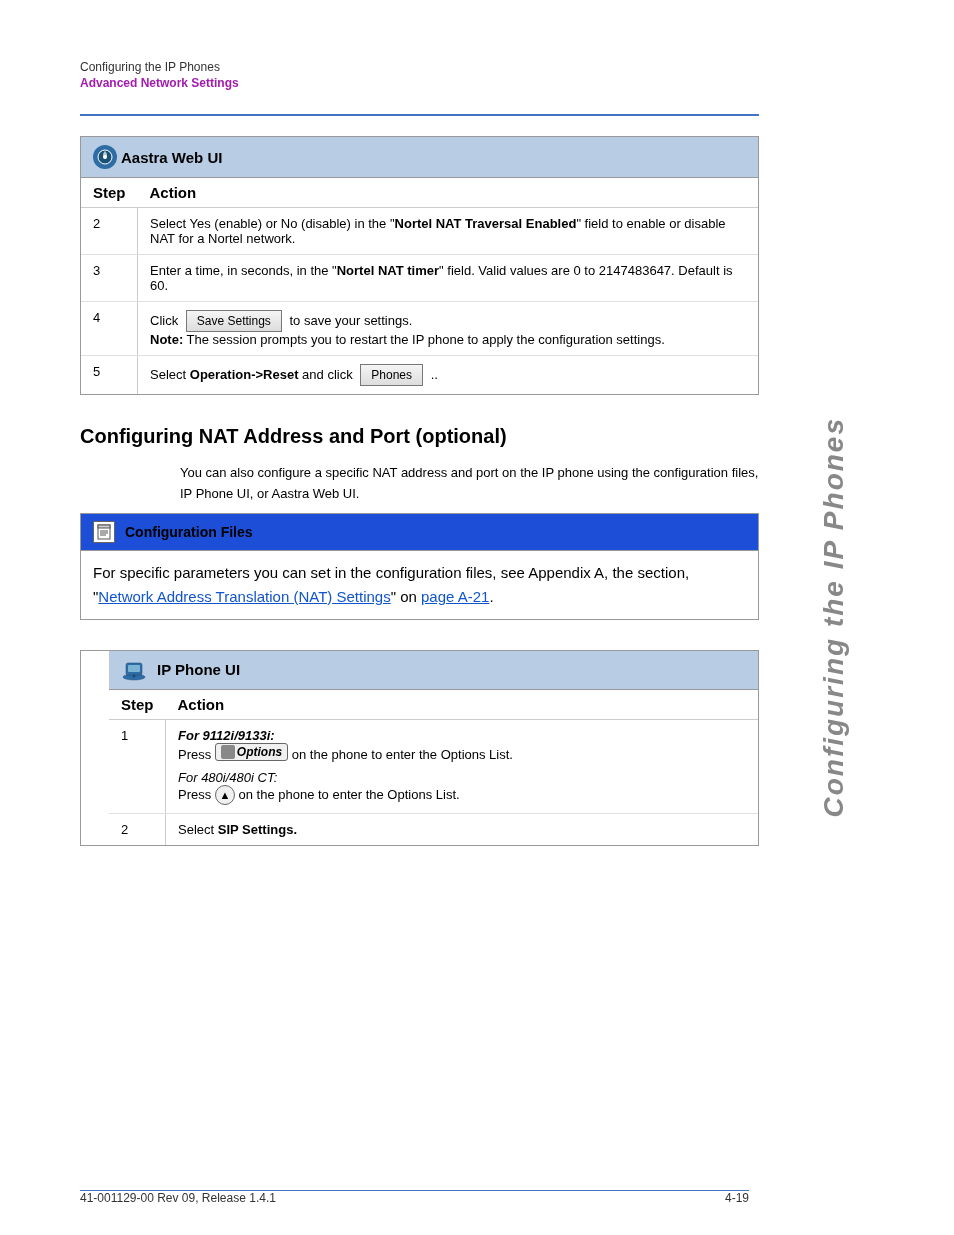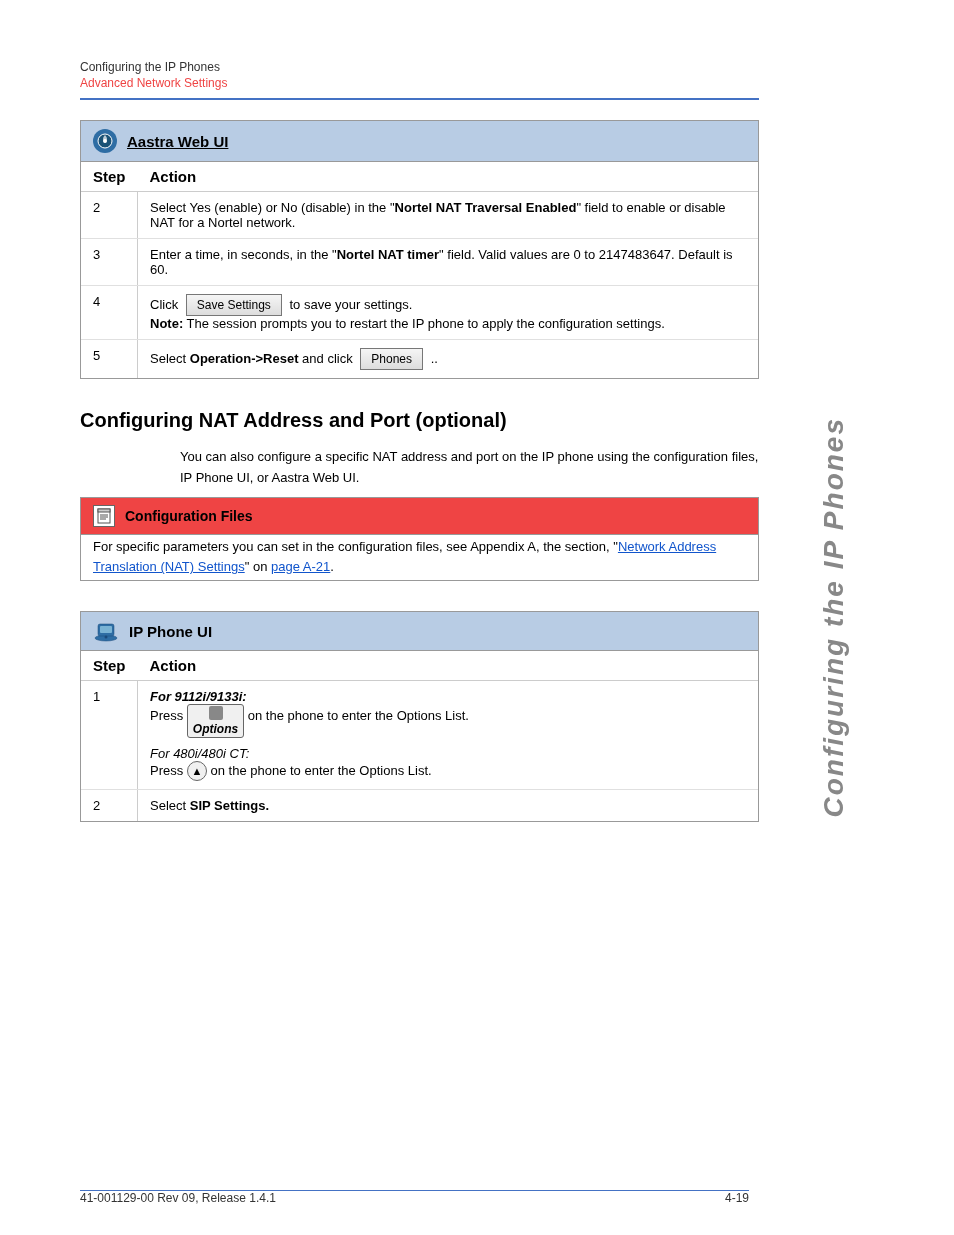--- a/index.html
+++ b/index.html
@@ -31,44 +31,44 @@
     }
 
     .header-line1 {
       font-size: 12px;
       color: #333;
       margin-bottom: 2px;
     }
 
     .header-line2 {
       font-size: 12px;
-      color: #ef4444;
-      margin-bottom: 8px;
+      color: #a21caf;
+      margin-bottom: 24px;
+      font-weight: bold;
     }
 
     .header-divider {
       border: none;
       border-top: 2px solid #4472c4;
       margin-bottom: 20px;
     }
 
     
     .section-box {
       border: 1px solid #999;
       margin-bottom: 30px;
     }
 
     .section-header-blue {
       background: #b8cce4;
       padding: 8px 12px;
       display: flex;
       align-items: center;
-      gap: 10px;
+      gap: 4px;
       border-bottom: 1px solid #999;
-      text-decoration: underline;
     }
 
     .section-header-blue .icon-circle {
       width: 24px;
       height: 24px;
       background: #2e6da4;
       border-radius: 50%;
       display: flex;
       align-items: center;
       justify-content: center;
@@ -152,21 +152,21 @@
       line-height: 1.6;
     }
 
     
     .config-box {
       border: 1px solid #999;
       margin-bottom: 30px;
     }
 
     .config-header {
-      background: #ef4444;
+      background: #1d4ed8;
       padding: 7px 12px;
       display: flex;
       align-items: center;
       gap: 10px;
       border-bottom: 1px solid #999;
     }
 
     .config-header-icon {
       width: 22px;
       height: 22px;
@@ -177,22 +177,22 @@
       justify-content: center;
       font-size: 12px;
     }
 
     .config-header-title {
       font-size: 14px;
       font-weight: bold;
     }
 
     .config-body {
-      padding: 2px 12px;
-      font-size: 13px;
+      padding: 10px 12px;
+      font-size: 15px;
       line-height: 1.6;
     }
 
     .link-text {
       color: #1155cc;
       text-decoration: underline;
     }
 
     
     .ipphone-header {
@@ -218,21 +218,20 @@
 
     .options-btn {
       display: inline-flex;
       align-items: center;
       gap: 2px;
       border: 1px solid #666;
       border-radius: 3px;
       padding: 1px 5px;
       font-size: 12px;
       background: #f0f0f0;
-      flex-direction: column;
     }
 
     .options-btn .btn-icon {
       width: 14px;
       height: 14px;
       background: #888;
       border-radius: 2px;
       display: inline-block;
     }
 
@@ -370,21 +369,21 @@
             <line x1="4" y1="11" x2="10" y2="11" stroke="#555" stroke-width="1"></line>
           </svg>
         </div>
         <span class="config-header-title">Configuration Files</span>
       </div>
       <div class="config-body">
         <span>For specific parameters you can set in the configuration files, see Appendix A, the section, "</span><a class="link-text"><span>Network Address Translation (NAT) Settings</span></a><span>" on </span><a class="link-text"><span>page A-21</span></a><span>.</span>
       </div>
     </div>
 
-    <div class="section-box" style="">
+    <div class="section-box" style="padding-left:28px;">
       <div class="ipphone-header">
         <div class="ipphone-icon">
           <svg width="26" height="22" viewBox="0 0 26 22">
             <ellipse cx="13" cy="18" rx="11" ry="3" fill="#2e6da4" stroke="#1a4a7a" stroke-width="0.5"></ellipse>
             <rect x="5" y="4" width="16" height="12" rx="2" fill="#2e6da4" stroke="#1a4a7a" stroke-width="0.5"></rect>
             <rect x="7" y="6" width="12" height="7" rx="1" fill="#7ab3d4"></rect>
             <circle cx="13" cy="17" r="1.5" fill="#1a4a7a"></circle>
           </svg>
         </div>
         <span class="section-header-title">IP Phone UI</span>

